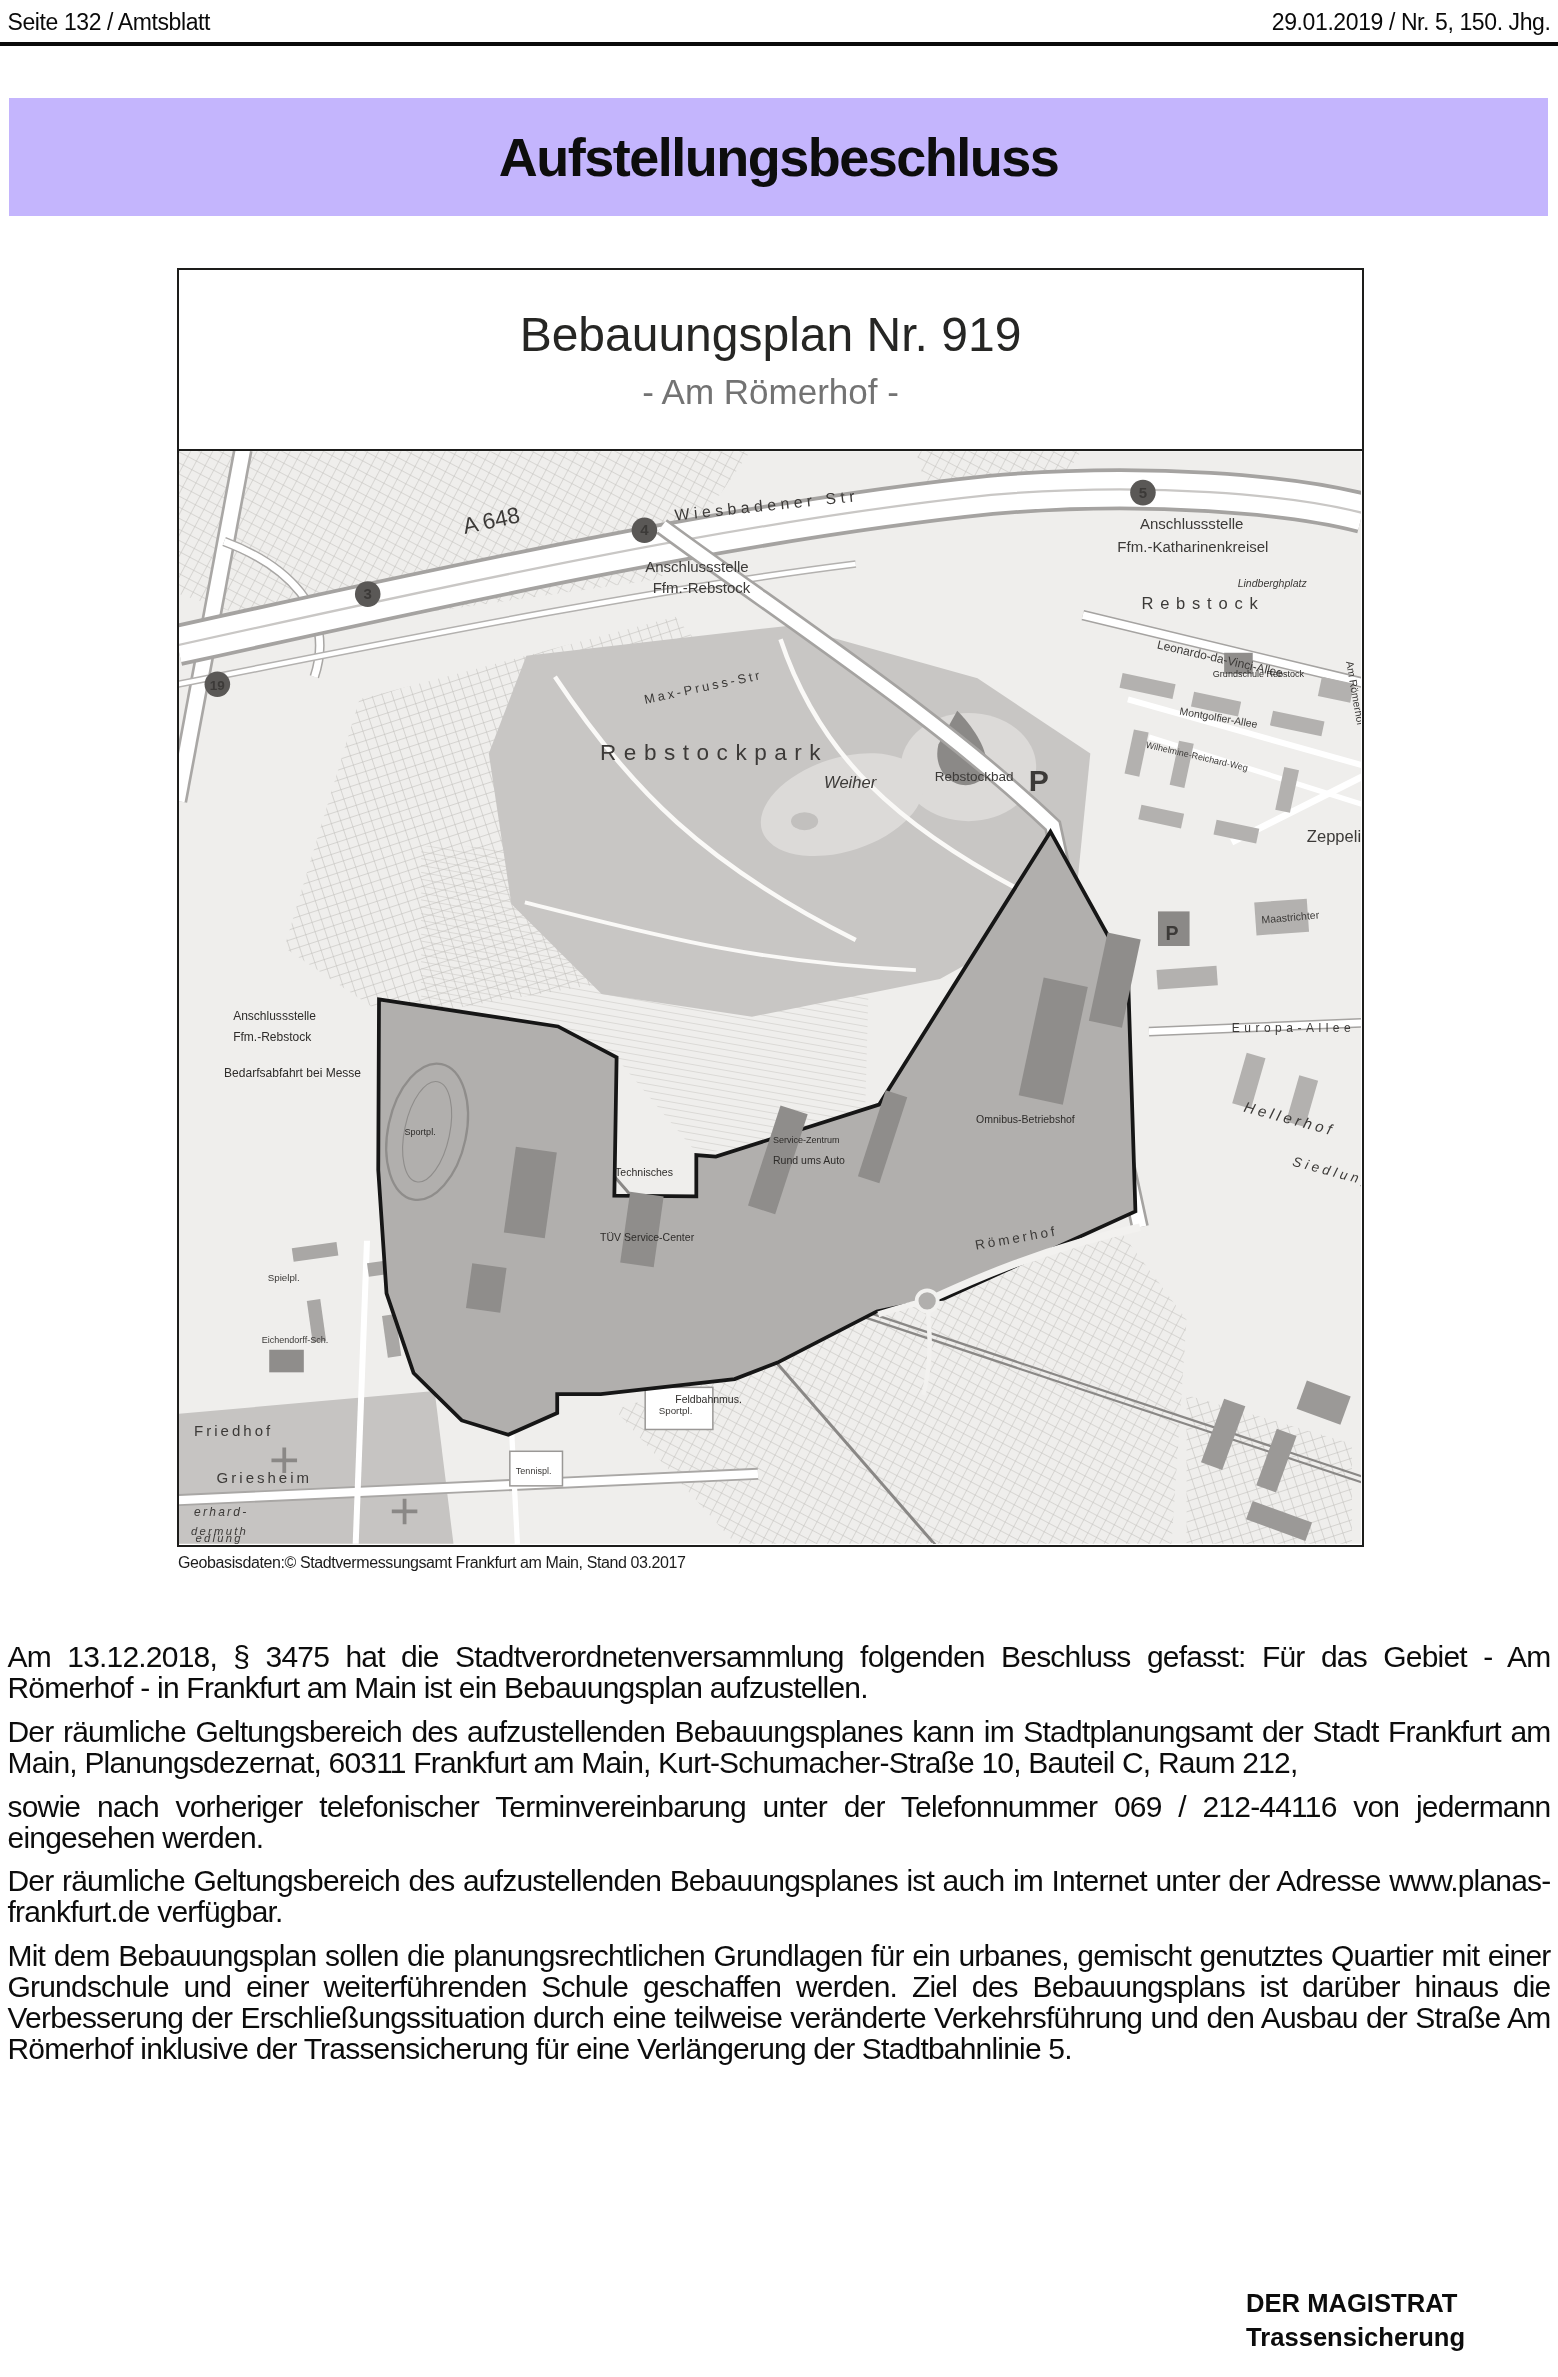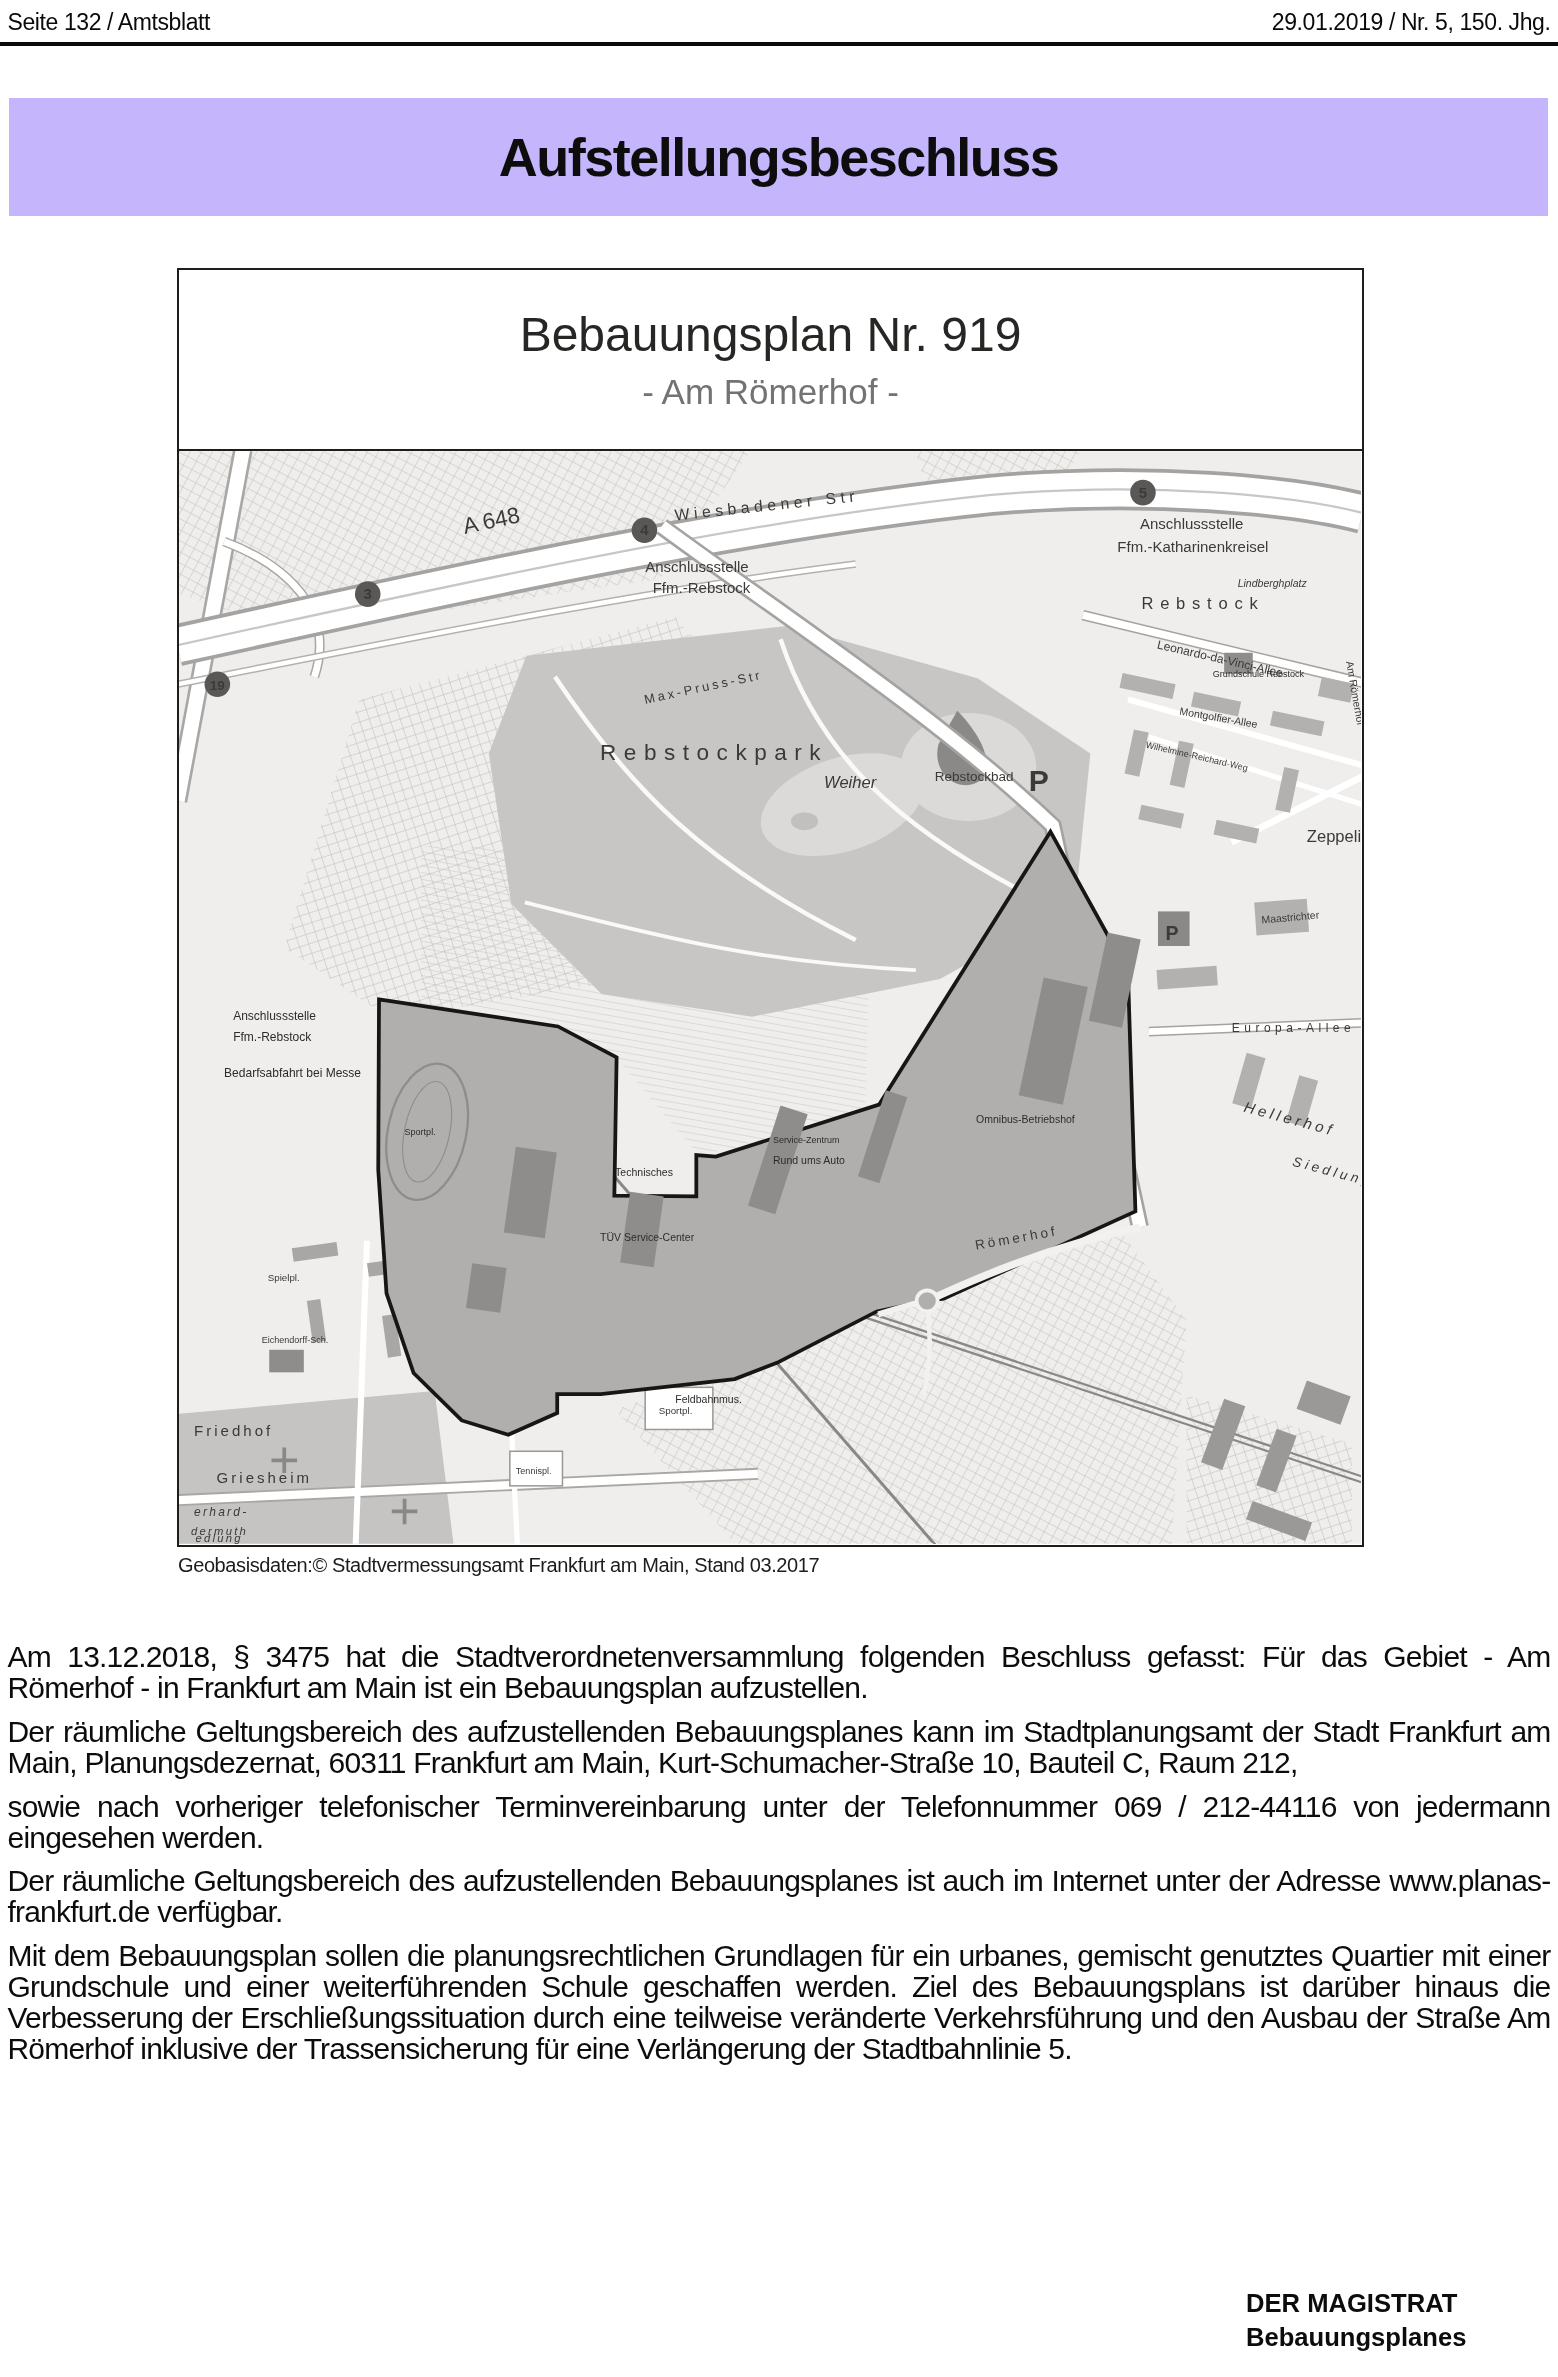--- a/index.html
+++ b/index.html
@@ -14,21 +14,21 @@
   .banner{top:98px;left:9px;width:1539px;height:118px;background:#c4b5fd;display:flex;align-items:center;justify-content:center;}
   .banner h1{margin:0;font-size:54px;font-weight:bold;letter-spacing:-1.5px;color:#0d0d0d;}
 
   
   .figure{top:268px;left:177px;width:1187px;height:1279px;border:2.3px solid #1d1d1b;box-sizing:border-box;background:#fff;}
   .figtitle{height:181px;border-bottom:2.3px solid #1d1d1b;box-sizing:border-box;display:flex;flex-direction:column;align-items:center;justify-content:center;gap:10.5px;}
   .figtitle .t1{font-size:48px;color:#262624;letter-spacing:0px;}
   .figtitle .t2{font-size:35px;color:#737373;}
   .mapwrap{width:1182px;height:1093px;overflow:hidden;}
 
-  .caption{top:1554px;left:178px;font-size:20px;letter-spacing:-0.4px;color:#1c1c1c;}
+  .caption{top:1554px;left:178px;font-size:16px;letter-spacing:-0.4px;color:#1c1c1c;}
 
   
   .bodytext{top:1641px;left:7.5px;width:1543px;font-size:30px;line-height:31px;letter-spacing:-0.8px;color:#0c0c0c;}
   .bodytext p{margin:0 0 12.8px 0;text-align:justify;}
   .bodytext p.single{text-align:left;}
   .bodytext h2{margin:0 0 12.8px 0;font-size:30px;line-height:31px;font-weight:bold;text-align:left;}
   .sig{top:2286px;left:1246px;font-size:25.6px;font-weight:bold;line-height:34px;color:#0c0c0c;}
 
   
   text{font-family:"Liberation Sans",sans-serif;fill:#3c3a38;}
@@ -261,15 +261,15 @@
 <div class="abs bodytext">
   <p>Am 13.12.2018, § 3475 hat die Stadtverordnetenversammlung folgenden Beschluss gefasst: Für das Gebiet - Am Römerhof - in Frankfurt am Main ist ein Bebauungsplan aufzustellen.</p>
   <p>Der räumliche Geltungsbereich des aufzustellenden Bebauungsplanes kann im Stadtplanungsamt der Stadt Frankfurt am Main, Planungsdezernat, 60311 Frankfurt am Main, Kurt-Schumacher-Straße 10, Bauteil C, Raum 212,</p>
   <p>sowie nach vorheriger telefonischer Terminvereinbarung unter der Telefonnummer 069 / 212-44116 von jedermann eingesehen werden.</p>
   <p>Der räumliche Geltungsbereich des aufzustellenden Bebauungsplanes ist auch im Internet unter der Adresse www.planas-frankfurt.de verfügbar.</p>
   <p>Mit dem Bebauungsplan sollen die planungsrechtlichen Grundlagen für ein urbanes, gemischt genutztes Quartier mit einer Grundschule und einer weiterführenden Schule geschaffen werden. Ziel des Bebauungsplans ist darüber hinaus die Verbesserung der Erschließungssituation durch eine teilweise veränderte Verkehrsführung und den Ausbau der Straße Am Römerhof inklusive der Trassensicherung für eine Verlängerung der Stadtbahnlinie 5.</p>
 </div>
 
 <div class="abs sig">
   <div>DER MAGISTRAT</div>
-  <div>Bebauungsplanes</div>
+  <div>Trassensicherung</div>
 </div>
 
 
 </body></html>

